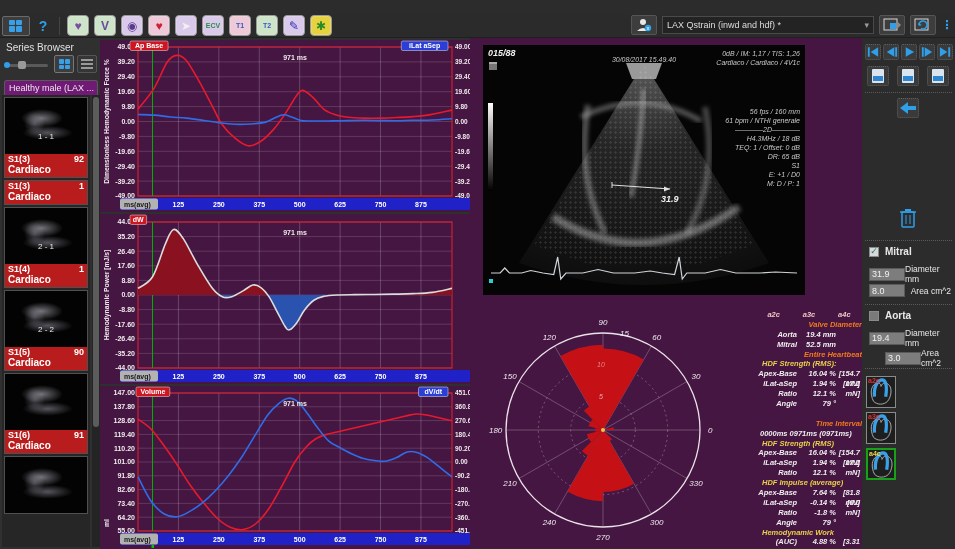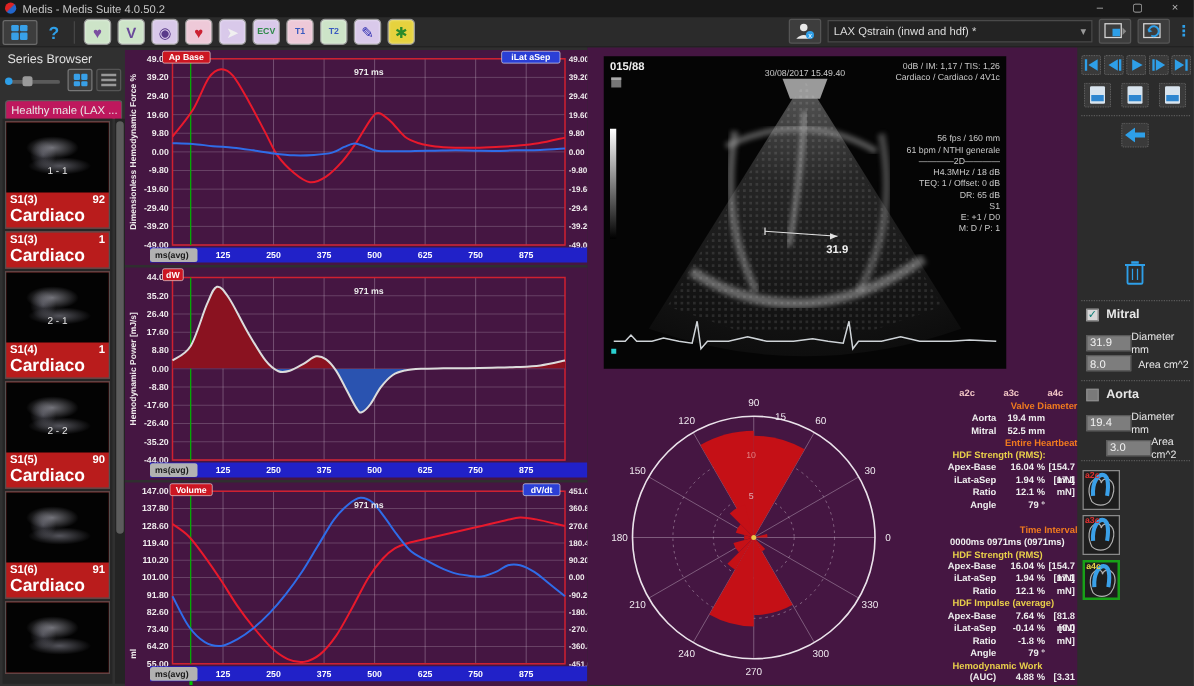--- a/index.html
+++ b/index.html
@@ -41,44 +41,44 @@
   .slider .dot{position:absolute;left:-4px;top:-2px;width:6px;height:6px;border-radius:50%;background:#2e9fe8;}
   .slider .handle{position:absolute;left:10px;top:-3px;width:8px;height:8px;border-radius:2px;background:#9a9a9a;}
   .viewbtn{position:absolute;top:0;width:20px;height:18px;background:#3d3d3d;border:1px solid #777;border-radius:2px;
     display:flex;align-items:center;justify-content:center;}
   .viewbtn.grid{left:54px;}
   .viewbtn.list{left:77px;background:#353535;border-color:#555;}
   .g4{width:11px;height:10px;display:grid;grid-template-columns:5px 5px;grid-gap:1px;}
   .g4 i{background:#38a0e8;border-radius:1px;}
   .l3{width:12px;height:10px;display:flex;flex-direction:column;justify-content:space-between;}
   .l3 i{height:2px;background:#999;}
-  .sb-tab{margin:3px 2px 0 4px;height:15px;background:#be185d;border:1px solid #5a5a5a;border-bottom:none;
+  .sb-tab{margin:3px 2px 0 4px;height:15px;background:#701a75;border:1px solid #5a5a5a;border-bottom:none;
     border-radius:3px 3px 0 0;font-size:9px;color:#e8e8e8;padding:2px 4px;white-space:nowrap;overflow:hidden;}
   .thumblist{position:absolute;left:2px;top:57px;width:88px;height:452px;overflow:hidden;background:#262626;}
   .cell{width:84px;margin:2px;background:#b91c1c;border:1px solid #505050;}
   .mini{position:relative;width:82px;height:56px;background:
       radial-gradient(ellipse 30px 13px at 45% 36%, rgba(200,200,212,.55), transparent 70%),
       radial-gradient(ellipse 36px 10px at 52% 62%, rgba(165,165,180,.5), transparent 70%),
       radial-gradient(ellipse 15px 17px at 36% 46%, rgba(125,125,140,.5), transparent 70%),
       #030303;}
   .mini .ov{position:absolute;left:0;right:0;top:60%;text-align:center;font-size:8px;color:#e8e8e8;}
   .cell .row1{display:flex;justify-content:space-between;font-size:9px;font-weight:bold;color:#fff;padding:0 3px;}
-  .cell .row2{font-size:14px;font-weight:bold;color:#fff;padding:0 3px 2px;}
+  .cell .row2{font-size:10px;font-weight:bold;color:#fff;padding:0 3px 2px;}
   .sb-scroll{position:absolute;right:0;top:57px;width:8px;height:452px;background:#242424;}
   .sb-scroll .thumb{position:absolute;left:1px;top:2px;width:6px;height:330px;background:#5c5c5c;border-radius:3px;}
 
   
   .chartspanel{position:absolute;left:100px;top:38px;width:370px;height:511px;background:#2f2f2f;}
   .chart{position:absolute;left:0;width:370px;background:#451642;}
   #chart0{top:2px;height:172px;}
   #chart1{top:176px;height:170px;}
   #chart2{top:348px;height:163px;}
 
   
-  .center{position:absolute;left:470px;top:38px;width:392px;height:510px;background:#451642;}
+  .center{position:absolute;left:470px;top:38px;width:392px;height:510px;background:#451642;font-style:italic;}
   .us{position:absolute;left:13px;top:7px;width:322px;height:250px;background:#050505;overflow:hidden;}
   .us .txt{position:absolute;color:#c9c9c9;font-size:7px;line-height:9px;}
   .us .speckle{position:absolute;left:30px;top:20px;width:262px;height:200px;
      background-image:radial-gradient(rgba(255,255,255,.10) 1px, transparent 1.3px);background-size:5px 5px;
      clip-path:polygon(50% 0,8% 90%,30% 100%,70% 100%,92% 90%);pointer-events:none;}
   .grayscalebar{position:absolute;left:5px;top:58px;width:5px;height:88px;background:linear-gradient(#fff,#000);}
 
   
   .meas{position:absolute;left:286px;top:272px;width:106px;height:239px;font-weight:bold;color:#eee;}
   .meas .r{height:9.9px;line-height:9.9px;font-size:7.5px;display:grid;grid-template-columns:44px 36px 1fr;}
@@ -116,29 +116,20 @@
   .hthumb .lbl{position:absolute;left:1px;top:0;font-size:7px;font-weight:bold;color:#e03030;z-index:2;}
   .hthumb.sel .lbl{color:#e8d84a;}
 
   svg text{font-family:"Liberation Sans","DejaVu Sans",sans-serif;}
 </style>
 </head>
 <body>
 
 <div id="app">
 
-  <div class="titlebar">
-    <span class="logo"></span>
-    <span class="t">Medis  -  Medis Suite 4.0.50.2</span>
-    <span class="winctl">
-      <span>–</span>
-      <span>▢</span>
-      <span>×</span>
-    </span>
-  </div>
 
   <div class="toolbar">
     <div class="tb-left">
       <span class="layoutbtn">
         <span class="sq4">
             <i></i>
             <i></i>
             <i></i>
             <i></i>
           </span>

